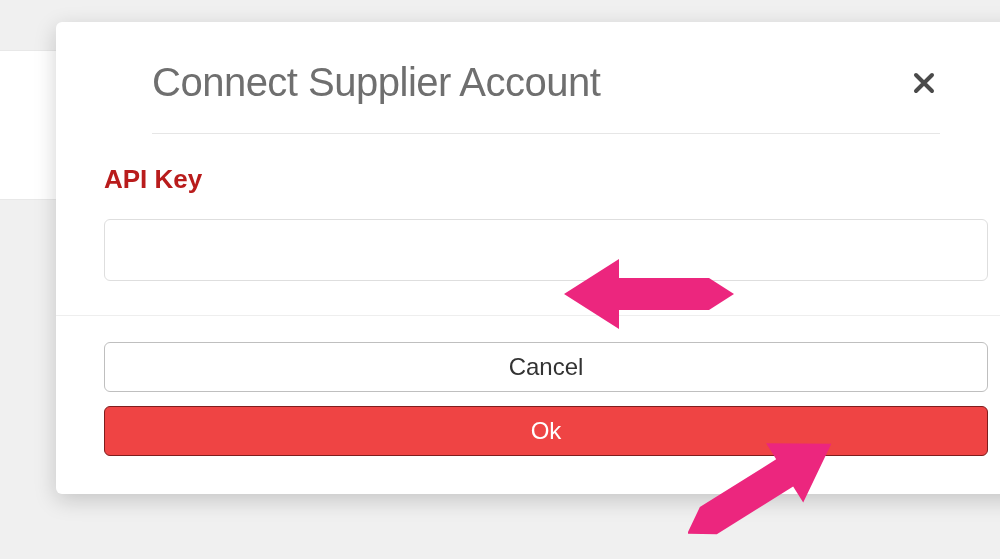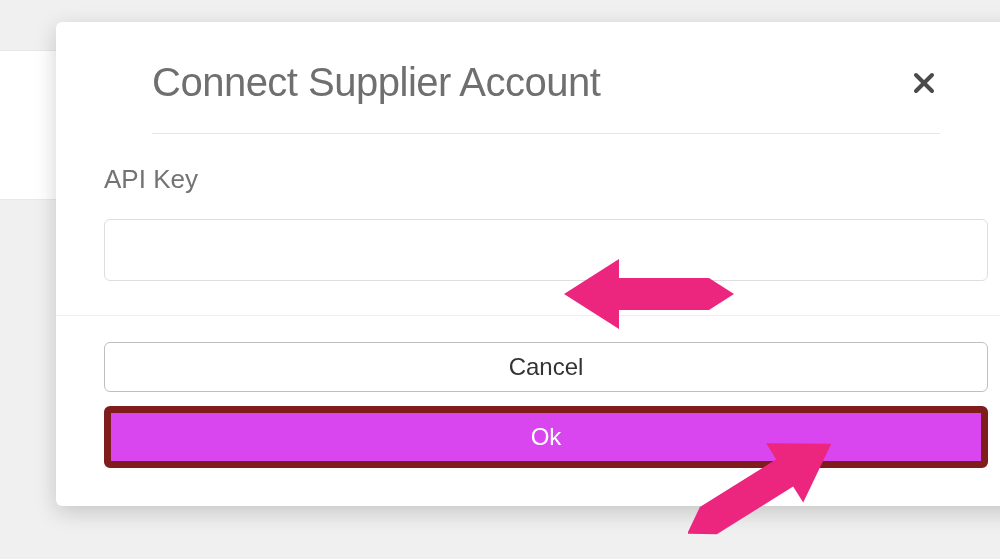--- a/index.html
+++ b/index.html
@@ -55,22 +55,22 @@
       padding: 4px;
       line-height: 0;
     }
     .close-btn svg { width: 24px; height: 24px; }
     .close-btn path { fill: #4a4a4a; }
     .modal-body {
       padding: 30px 48px 34px 48px;
     }
     .field-label {
       font-size: 26px;
-      font-weight: 400;
-      color: #737373;
+      font-weight: 700;
+      color: #b91c1c;
       margin-bottom: 24px;
     }
     .field-input {
       width: 100%;
       height: 62px;
       border: 1px solid #dedede;
       border-radius: 6px;
       font-size: 22px;
       padding: 0 18px;
       color: #555;
@@ -91,23 +91,23 @@
       border-radius: 6px;
       cursor: pointer;
       font-family: inherit;
     }
     .btn-cancel {
       background: #ffffff;
       color: #333333;
       border: 1px solid #bfbfbf;
     }
     .btn-ok {
-      background: #d946ef;
+      background: #ef4444;
       color: #ffffff;
-      border: 7px solid #7f1d1d;
+      border: 1px solid #7f1d1d;
       padding: 10px 12px;
     }
     
     .arrow {
       position: absolute;
       pointer-events: none;
     }
     .arrow svg { display: block; }
     .arrow path { fill: #ec267e; }
     

